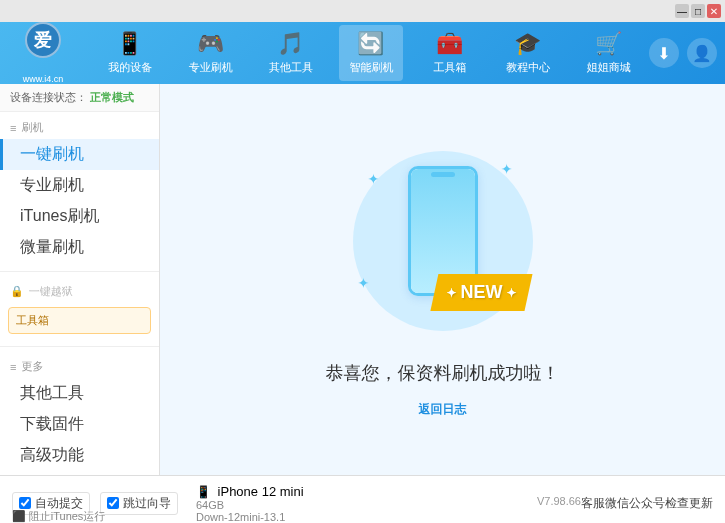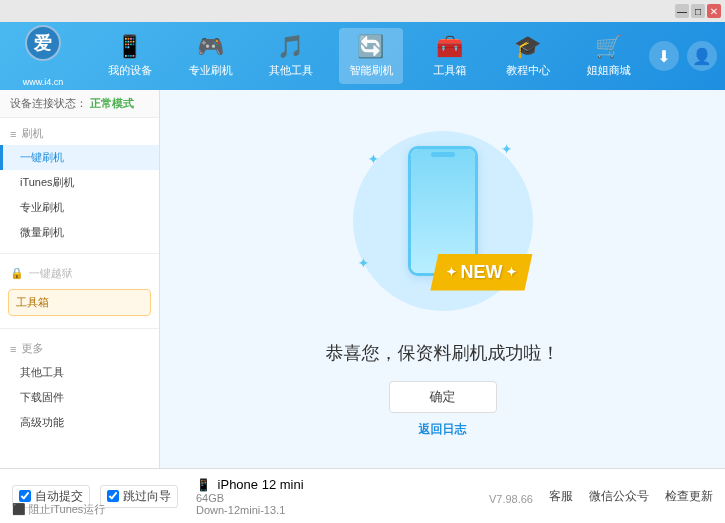--- a/index.html
+++ b/index.html
@@ -138,21 +138,21 @@
       display: flex;
       align-items: center;
       padding: 4px 10px;
       color: #999;
       font-size: 11px;
     }
     .sidebar-item {
       padding: 5px 10px 5px 20px;
       cursor: pointer;
       color: #444;
-      font-size: 11px;
+      font-size: 16px;
     }
     .sidebar-item.active {
       background: #e8f4ff;
       color: #1e8fe0;
       border-left: 3px solid #1e8fe0;
       padding-left: 17px;
     }
     .sidebar-divider {
       height: 1px;
       background: #eee;
@@ -301,22 +301,21 @@
       font-size: 13px;
       font-weight: normal;
       color: #000000;
     }
     .device-detail {
       font-size: 11px;
       color: #888;
     }
     .bottom-right {
       display: flex;
-      gap: 16px;
-      align-items: flex-end;
+      align-items: flex-start;
       font-size: 12px;
       color: #666;
     }
     .bottom-link {
       cursor: pointer;
       color: #444;
     }
     .itunes-status {
       font-size: 11px;
       color: #888;
@@ -395,24 +394,24 @@
       </div>
       <div class="sidebar-section">
         <div class="sidebar-section-header">
           <span style="margin-right:5px;">≡</span>
           <span>刷机</span>
         </div>
         <div class="sidebar-item active">
           <span>一键刷机</span>
         </div>
         <div class="sidebar-item">
+          <span>专业刷机</span>
+        </div>
+        <div class="sidebar-item">
           <span>iTunes刷机</span>
-        </div>
-        <div class="sidebar-item">
-          <span>专业刷机</span>
         </div>
         <div class="sidebar-item">
           <span>微量刷机</span>
         </div>
       </div>
       <div class="sidebar-divider"></div>
       <div class="sidebar-section">
         <div class="sidebar-section-header">
           <span style="margin-right:5px; color:#ccc;">🔒</span>
           <span style="color:#bbb;">一键越狱</span>
@@ -455,21 +454,20 @@
         <div class="new-badge">
           <div class="new-ribbon" style="display:flex;align-items:center;gap:4px;">
             <span style="font-size:12px;">✦</span>
             <span>NEW</span>
             <span style="font-size:12px;">✦</span>
           </div>
         </div>
       </div>
 
       <div class="success-title">恭喜您，保资料刷机成功啦！</div>
-      <button class="confirm-btn">确定</button>
       <a class="back-link">返回日志</a>
     </div>
   </div>
 
   <div class="bottom-wrap">
     <div class="bottom-bar">
       <div class="bottom-left">
         <div class="checkbox-group">
           <input type="checkbox" checked="" style="">
           <span>自动提交</span>

